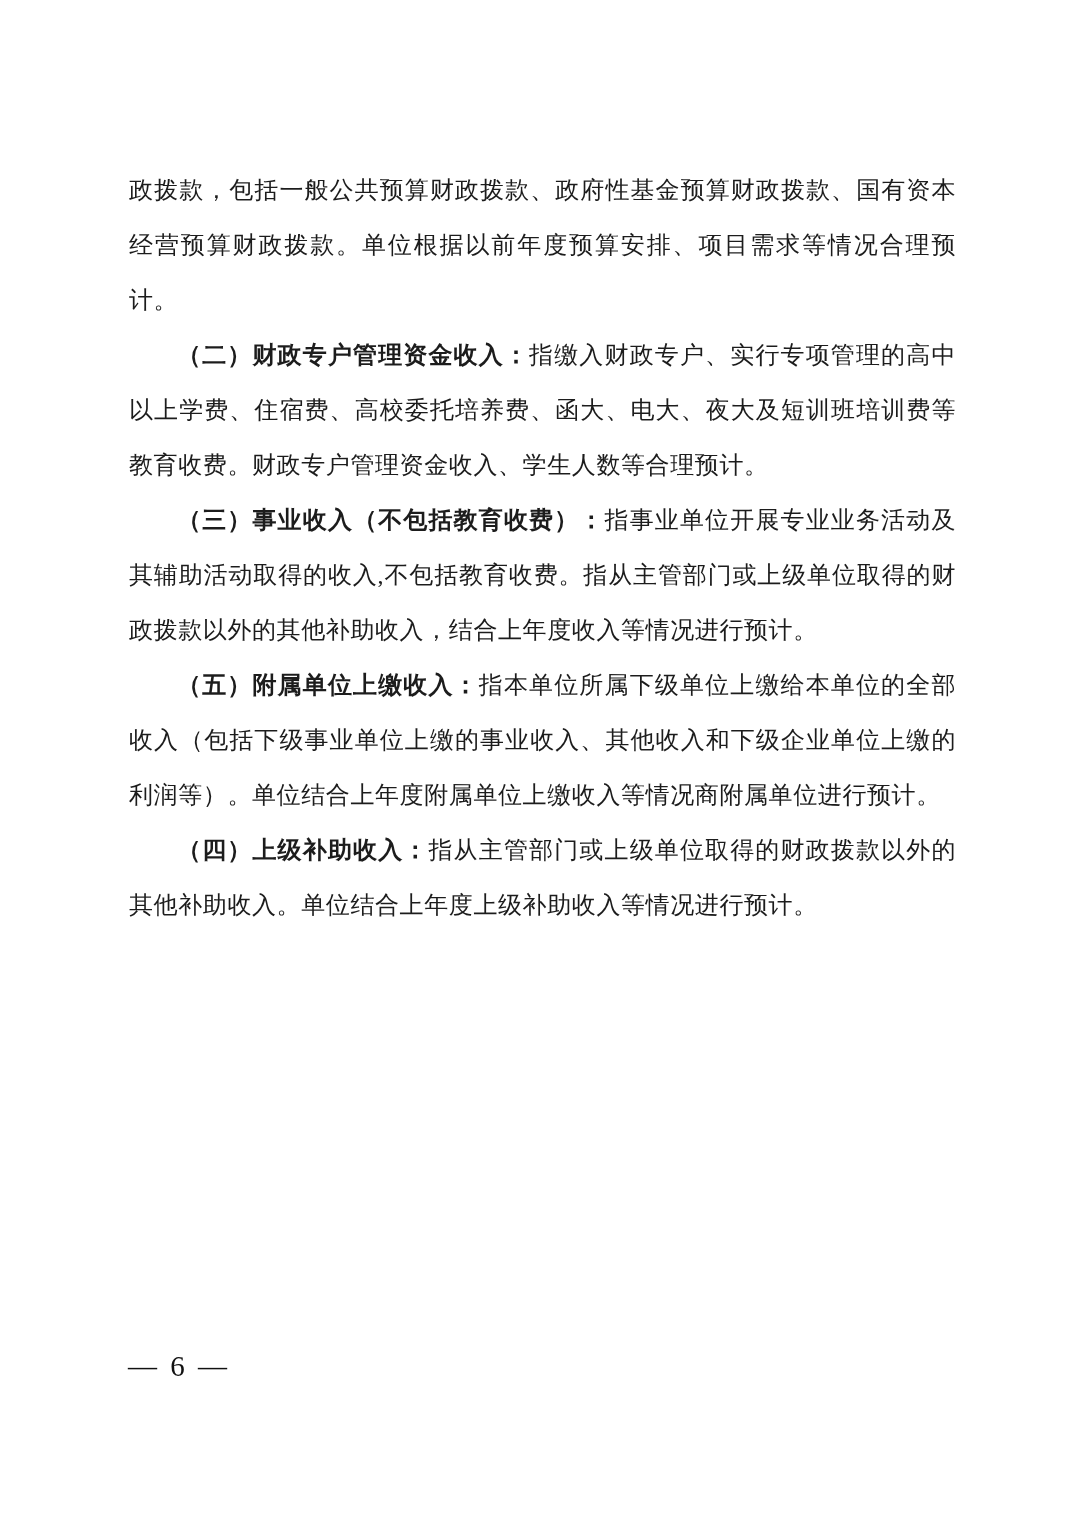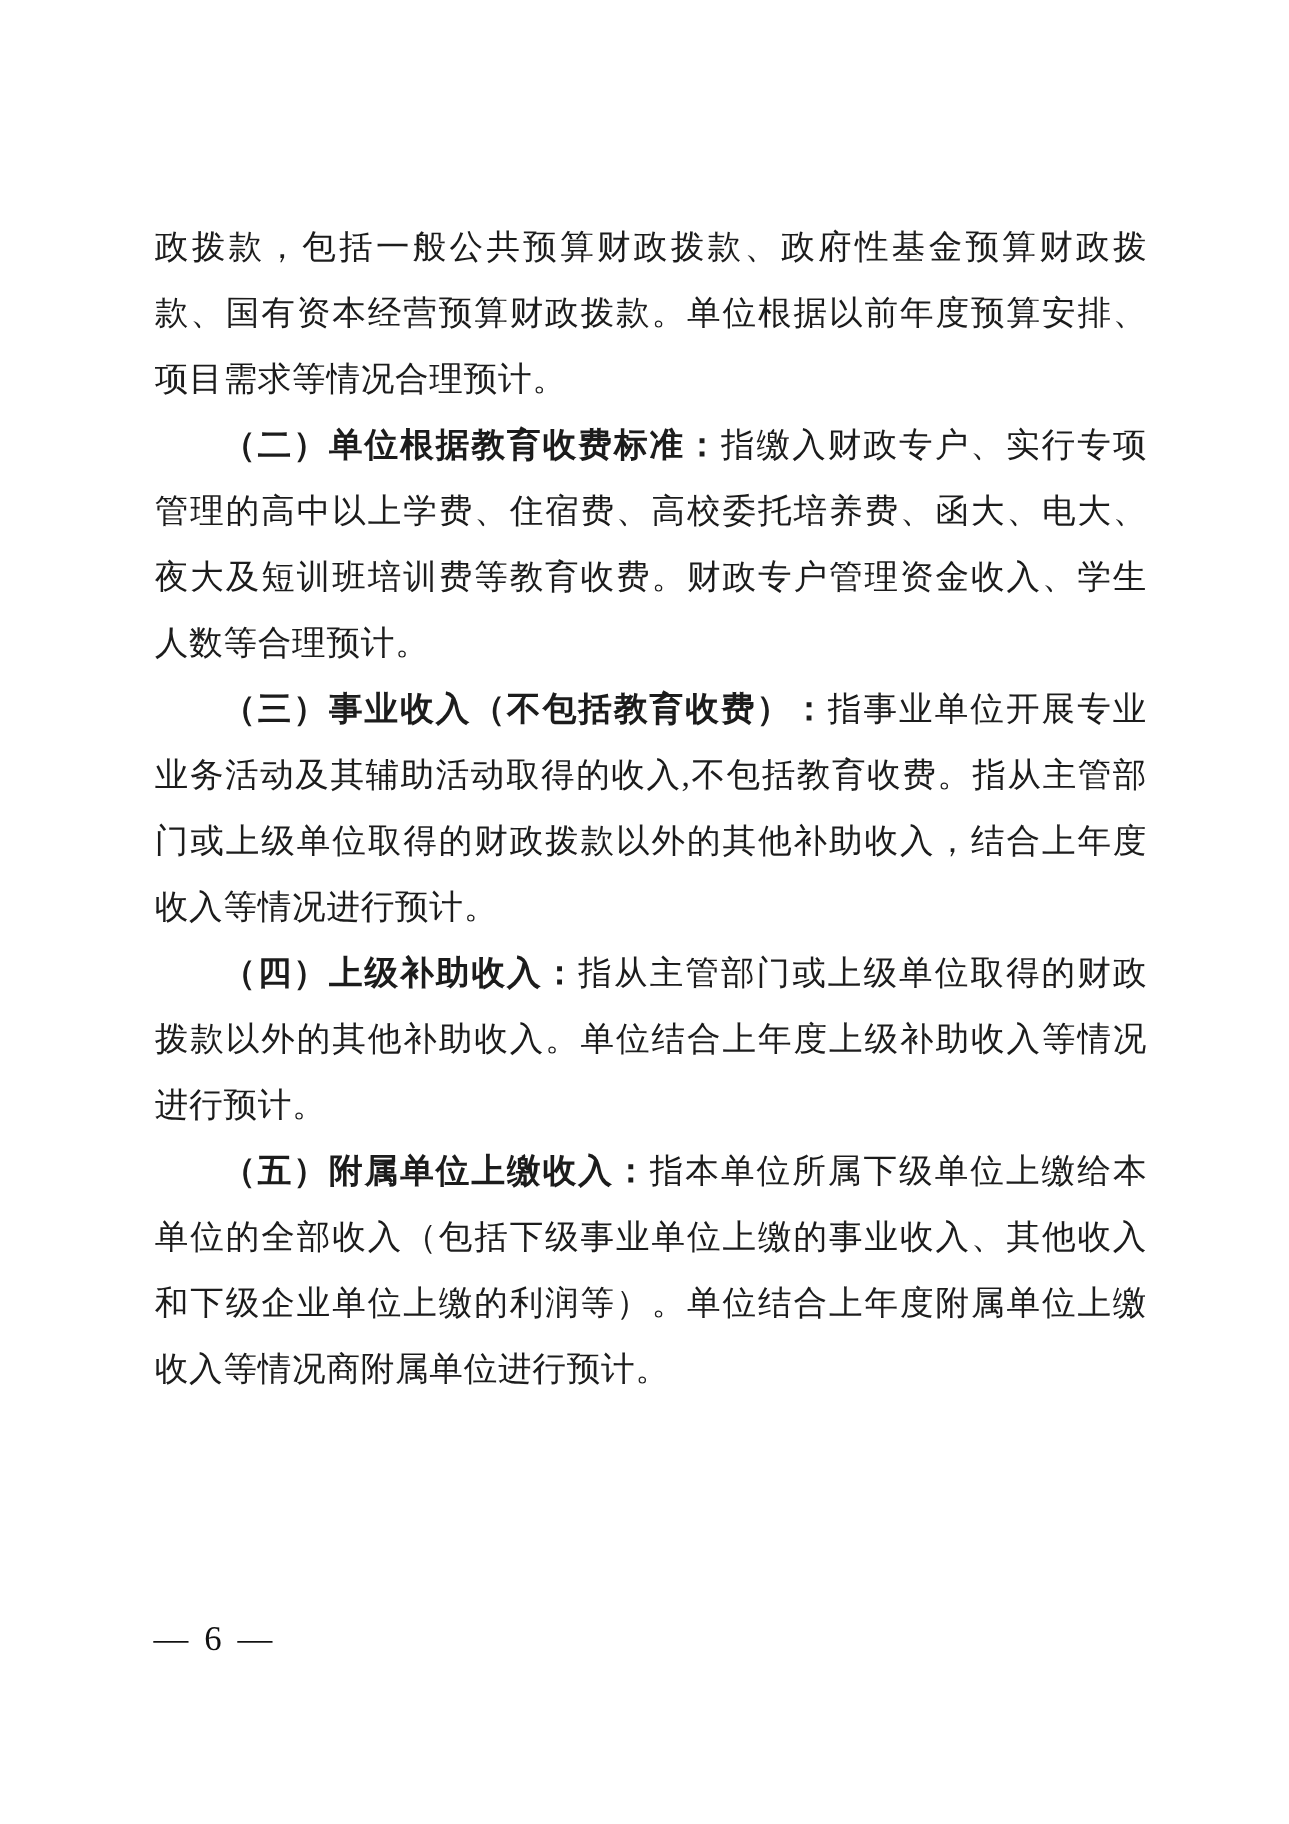--- a/index.html
+++ b/index.html
@@ -16,23 +16,23 @@
     width: 1074px;
     height: 1520px;
     background: #ffffff;
     overflow: hidden;
     font-family: "Liberation Serif", "DejaVu Serif", serif;
     color: #1c1c1c;
   }
   .content {
     position: absolute;
     left: 129px;
-    top: 179px;
+    top: 163px;
     width: 827px;
-    font-size: 28px;
+    font-size: 24px;
     line-height: 55px;
     text-align: justify;
     letter-spacing: 0.6px;
   }
   .para {
     margin: 0;
     padding: 0;
   }
   .para.indented {
     text-indent: 2em;
@@ -50,25 +50,25 @@
   }
 </style>
 </head>
 <body>
 
 <div class="page">
   <div class="content">
 
     <p class="para"><span class="lead"></span><span>政拨款，包括一般公共预算财政拨款、政府性基金预算财政拨款、国有资本经营预算财政拨款。单位根据以前年度预算安排、项目需求等情况合理预计。</span></p>
 
-    <p class="para indented"><span class="lead">（二）单位根据教育收费标准：</span><span>指缴入财政专户、实行专项管理的高中以上学费、住宿费、高校委托培养费、函大、电大、夜大及短训班培训费等教育收费。财政专户管理资金收入、学生人数等合理预计。</span></p>
+    <p class="para indented"><span class="lead">（二）财政专户管理资金收入：</span><span>指缴入财政专户、实行专项管理的高中以上学费、住宿费、高校委托培养费、函大、电大、夜大及短训班培训费等教育收费。财政专户管理资金收入、学生人数等合理预计。</span></p>
 
     <p class="para indented"><span class="lead">（三）事业收入（不包括教育收费）：</span><span>指事业单位开展专业业务活动及其辅助活动取得的收入,不包括教育收费。指从主管部门或上级单位取得的财政拨款以外的其他补助收入，结合上年度收入等情况进行预计。</span></p>
 
+    <p class="para indented"><span class="lead">（五）附属单位上缴收入：</span><span>指本单位所属下级单位上缴给本单位的全部收入（包括下级事业单位上缴的事业收入、其他收入和下级企业单位上缴的利润等）。单位结合上年度附属单位上缴收入等情况商附属单位进行预计。</span></p>
+
     <p class="para indented"><span class="lead">（四）上级补助收入：</span><span>指从主管部门或上级单位取得的财政拨款以外的其他补助收入。单位结合上年度上级补助收入等情况进行预计。</span></p>
-
-    <p class="para indented"><span class="lead">（五）附属单位上缴收入：</span><span>指本单位所属下级单位上缴给本单位的全部收入（包括下级事业单位上缴的事业收入、其他收入和下级企业单位上缴的利润等）。单位结合上年度附属单位上缴收入等情况商附属单位进行预计。</span></p>
 
 
   </div>
 
   <div class="page-number">— 6 —</div>
 </div>
 
 </body></html>

